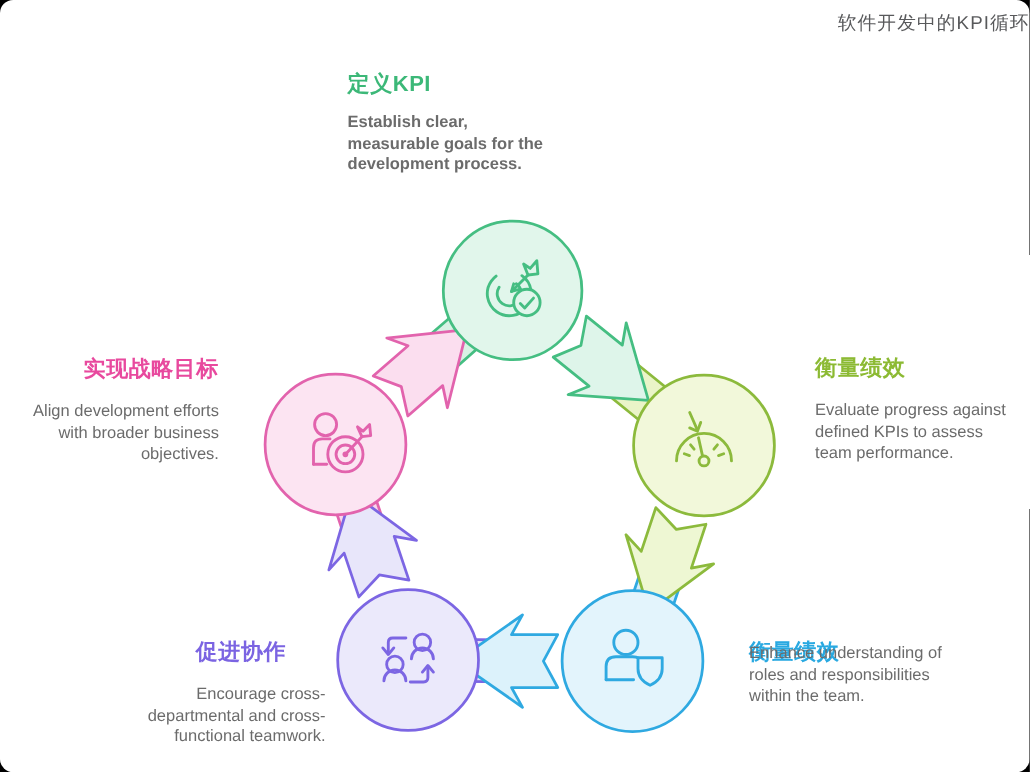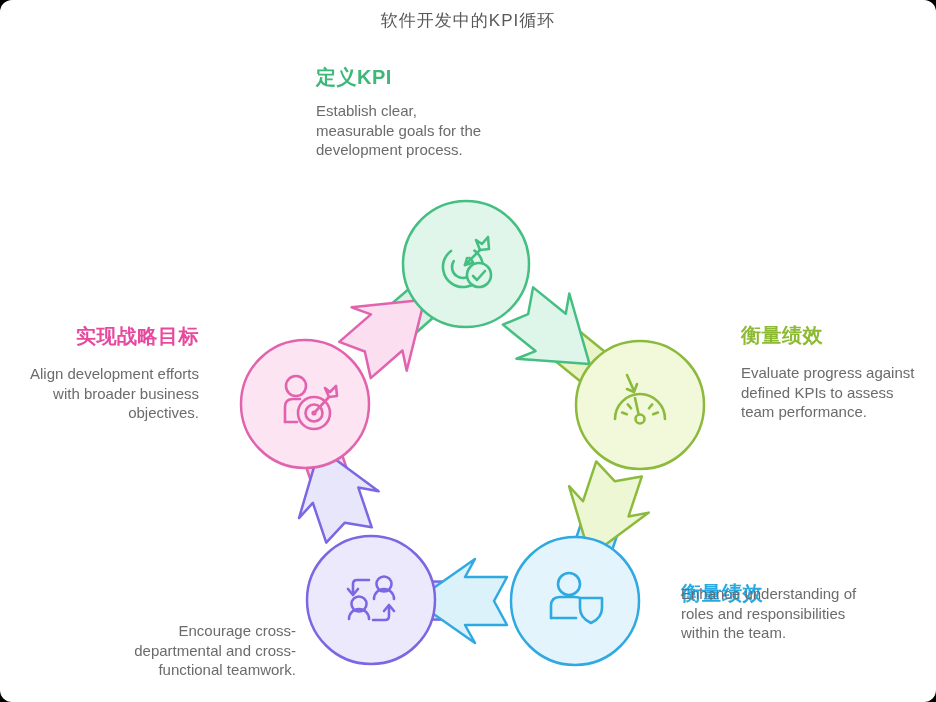--- a/index.html
+++ b/index.html
@@ -6,21 +6,21 @@
   .page{
     position:relative;
     width:936px;height:702px;
     background:#fff;
     border-radius:12px;
     overflow:hidden;
     font-family:"Liberation Sans","DejaVu Sans",sans-serif;
   }
   .title{
     position:absolute;top:9px;left:0;right:0;
-    text-align:center;
+    text-align:right;
     font-size:17px;letter-spacing:1px;
     color:#58595b;font-weight:400;
   }
   .diagram-svg{position:absolute;left:0;top:0;}
   .node-label{
     position:absolute;
     font-size:20px;font-weight:700;letter-spacing:0.5px;
     line-height:22px;
   }
   .node-desc{
@@ -30,21 +30,21 @@
   }
   .c-green{color:#3cb878;}
   .c-olive{color:#8cba33;}
   .c-blue{color:#29a9e1;}
   .c-purple{color:#7b64e2;}
   .c-pink{color:#e8499e;}
   .ta-c{text-align:left;}
   .ta-r{text-align:right;}
   
   .n1-label{left:316px;top:66px;width:300px;}
-  .n1-desc{left:316px;top:101px;width:300px;}
+  .n1-desc{left:316px;top:101px;width:300px;font-weight:bold;}
   
   .n2-label{left:741px;top:324px;width:200px;}
   .n2-desc{left:741px;top:363px;width:200px;}
   
   .n3-label{left:681px;top:582px;width:220px;}
   .n3-desc{left:681px;top:584px;width:215px;}
   
   .n4-label{right:676px;top:582px;width:230px;}
   .n4-desc{right:640px;top:621px;width:250px;}
   
@@ -144,20 +144,21 @@
   <div class="node-label n2-label c-olive">衡量绩效</div>
   <div class="node-desc n2-desc">Evaluate progress against
 defined KPIs to assess
 team performance.</div>
 
   <div class="node-label n3-label c-blue">衡量绩效</div>
   <div class="node-desc n3-desc">Enhance understanding of
 roles and responsibilities
 within the team.</div>
 
+  <div class="node-label n4-label c-purple ta-r">促进协作</div>
   <div class="node-desc n4-desc ta-r">Encourage cross-
 departmental and cross-
 functional teamwork.</div>
 
   <div class="node-label n5-label c-pink ta-r">实现战略目标</div>
   <div class="node-desc n5-desc ta-r">Align development efforts
 with broader business
 objectives.</div>
 
 </div>

